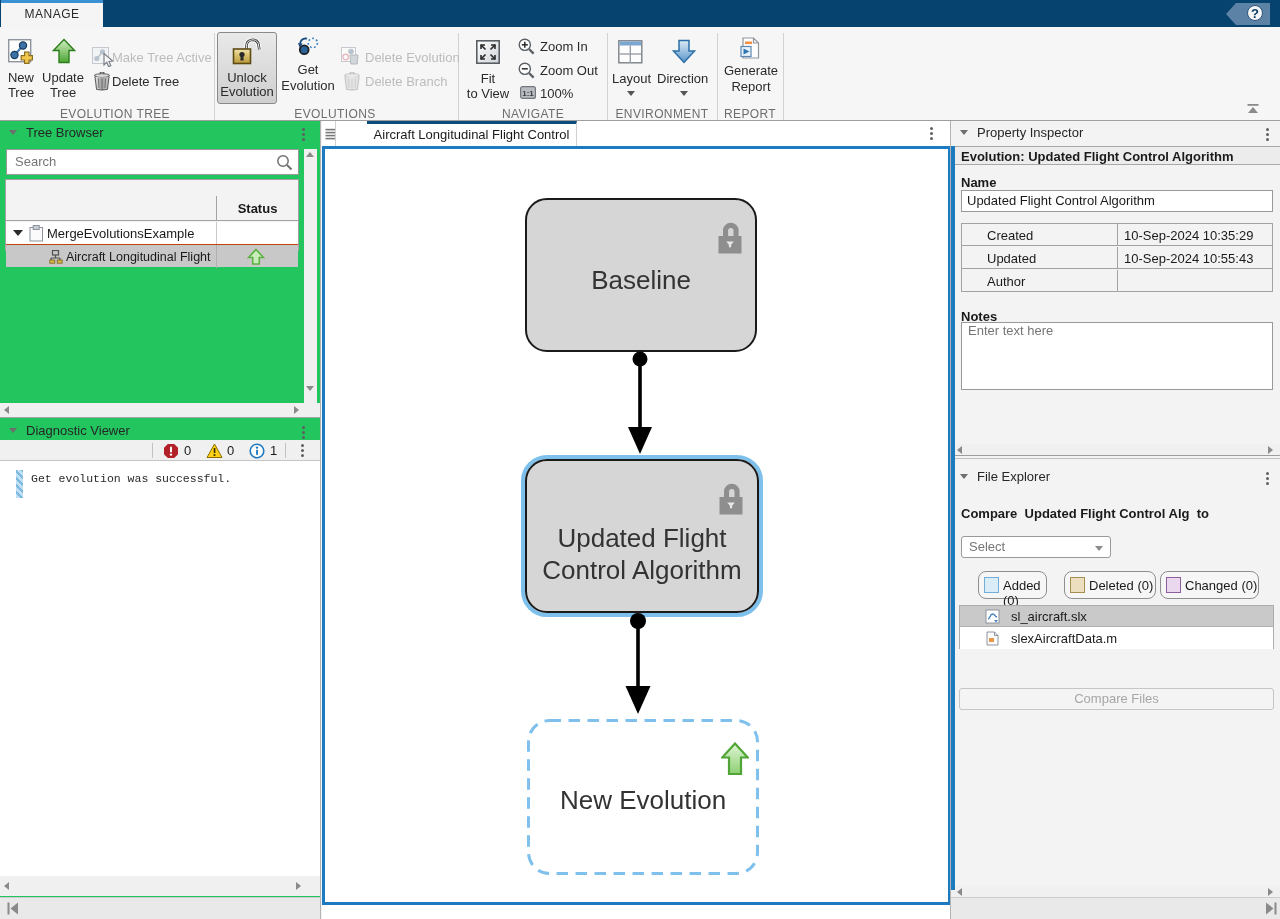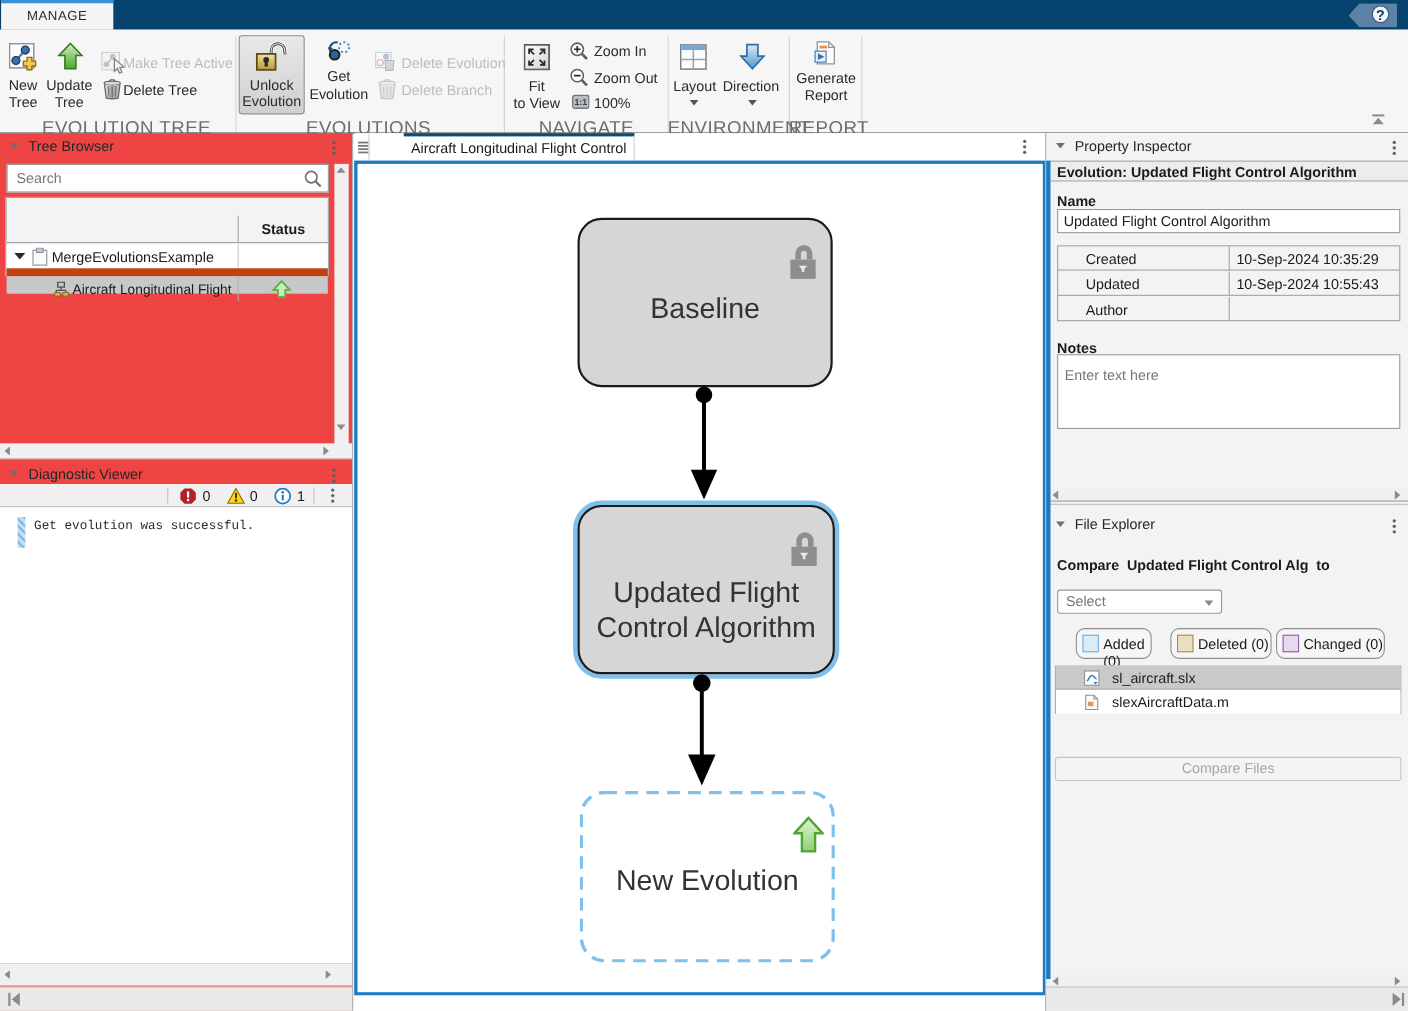--- a/index.html
+++ b/index.html
@@ -6,33 +6,33 @@
   body { font-family:"Liberation Sans", sans-serif; background:#f3f3f3; position:relative; font-size:13px; color:#1a1a1a; }
   .abs { position:absolute; }
   
   #topbar { position:absolute; left:0; top:0; width:1280px; height:27px; background:#07436f; }
   #managetab { position:absolute; left:1px; top:0; width:102px; height:27px; background:#f5f5f5; border-top:3px solid #3990d2; text-align:center; line-height:23px; letter-spacing:0.5px; color:#2a2a2a; font-size:12px; }
   #helpbadge { position:absolute; right:10px; top:3px; width:44px; height:22px; background:#5c83a5; clip-path:polygon(0 50%, 10px 0, 100% 0, 100% 100%, 10px 100%); }
   #helpcirc { position:absolute; right:17px; top:5px; width:16px; height:16px; border-radius:50%; background:#f4f6f8; border:1px solid #30567a; color:#0b3a61; font-weight:bold; font-size:13px; text-align:center; line-height:15px; }
   
   #ribbon { position:absolute; left:0; top:27px; width:1280px; height:94px; background:#f6f6f6; border-bottom:1px solid #9f9f9f; }
   .gsep { position:absolute; top:6px; width:1px; height:87px; background:#d2d2d2; }
-  .glabel { position:absolute; top:80px; height:12px; font-size:17px; color:#6d6d6d; text-align:center; letter-spacing:0.4px; }
+  .glabel { position:absolute; top:80px; height:12px; font-size:12px; color:#6d6d6d; text-align:center; letter-spacing:0.4px; }
   .blabel { position:absolute; text-align:center; font-size:13px; color:#2a2a2a; line-height:15px; }
   .blabel2 { position:absolute; font-size:13px; color:#2a2a2a; }
   .dis { color:#bcbcbc; }
   #unlockbtn { position:absolute; left:217px; top:5px; width:60px; height:72px; border:1px solid #8a8a8a; border-radius:3px; background:linear-gradient(180deg,#e9e9e9,#cfcfcf); }
   
   .phead { position:absolute; height:24px; font-size:13px; color:#262626; }
   .phead .tri { position:absolute; left:9px; top:9px; width:0; height:0; border-left:4px solid transparent; border-right:4px solid transparent; border-top:5px solid #6e6e6e; }
   .phead .txt { position:absolute; left:26px; top:4px; }
   .dots { position:absolute; width:3px; }
   .dots i { display:block; width:3px; height:3px; background:#5f5f5f; border-radius:50%; margin-bottom:2px; }
   
-  #leftcol { position:absolute; left:0; top:121px; width:320px; height:798px; background:#ef4444; }
+  #leftcol { position:absolute; left:0; top:121px; width:320px; height:798px; background:#22c55e; }
   #searchbox { position:absolute; left:6px; top:28px; width:293px; height:26px; background:#fff; border:1px solid #999; color:#767676; line-height:24px; padding-left:8px; }
   #treetable { position:absolute; left:5px; top:58px; width:294px; height:72px; border:1px solid #a2a2a2; background:#f3f3f3; }
   .trow { position:absolute; left:0; width:292px; height:22px;margin-top:16px; }
   #diagpanel { position:absolute; left:0; top:298px; width:320px; height:500px; }
   #diagtoolbar { position:absolute; left:0; top:21px; width:320px; height:21px; background:#f0f0f0; border-bottom:1px solid #c5c5c5; }
   #diagbody { position:absolute; left:0; top:42px; width:320px; height:415px; background:#fff; font-family:"Liberation Mono", monospace; font-size:11.5px; color:#2a2a2a; }
   
   .sbar { position:absolute; background:#f0f0f0; }
   .arrL, .arrR, .arrU, .arrD { position:absolute; width:0; height:0; }
   .arrL { border-top:4px solid transparent; border-bottom:4px solid transparent; border-right:5px solid #8a8a8a; }
@@ -260,21 +260,21 @@
     <div class="trow" style="top:26px; height:22px; background:#fff;">
       <div style="position:absolute; left:210px; top:0; width:1px; height:22px; background:#c9c9c9;"></div>
       <div style="position:absolute; left:7px; top:8px; width:0; height:0; border-left:5px solid transparent; border-right:5px solid transparent; border-top:6px solid #2a2a2a;"></div>
       <svg class="abs" style="left:23px; top:3px;" width="15" height="17" viewBox="0 0 15 17">
         <rect x="1" y="2.5" width="12.5" height="13.5" fill="#fbfbfb" stroke="#8d939b" stroke-width="1"></rect>
         <rect x="4.2" y="0.5" width="6" height="4" fill="#c7cdd5" stroke="#8d939b" stroke-width="1"></rect>
       </svg>
       <div style="position:absolute; left:41px; top:4px;">MergeEvolutionsExample</div>
     </div>
 
-    <div class="trow" style="top:48px; height:23px; background:#c8c8c8; border-top:7px solid #c2410c;text-decoration:underline;">
+    <div class="trow" style="top:48px; height:23px; background:#c8c8c8; border-top:1px solid #c2410c;text-decoration:underline;">
       <div style="position:absolute; left:210px; top:0; width:1px; height:23px; background:#b0b0b0;"></div>
       <svg class="abs" style="left:43px; top:5px;" width="14" height="14" viewBox="0 0 14 14">
         <rect x="3.5" y="0.5" width="6" height="4.5" fill="none" stroke="#4f4f4f" stroke-width="1.2"></rect>
         <path d="M6.5 5 V8 M2 8 H11 M2 8 V10 M11 8 V10" fill="none" stroke="#4f4f4f" stroke-width="1.2"></path>
         <rect x="0.8" y="10" width="5" height="3.2" fill="#d9b44a" stroke="#7c6420" stroke-width="0.8"></rect>
         <rect x="8.2" y="10" width="5" height="3.2" fill="#d9b44a" stroke="#7c6420" stroke-width="0.8"></rect>
       </svg>
       <div style="position:absolute; left:60px; top:5px; font-size:12.5px;">Aircraft Longitudinal Flight</div>
       <svg class="abs" style="left:241px; top:3px;" width="18" height="18" viewBox="0 0 18 18">
         <path d="M9 1.5 L16.5 9.5 L12.3 9.5 L12.3 16 L5.7 16 L5.7 9.5 L1.5 9.5 Z" fill="#c9ecbb" stroke="#5cb045" stroke-width="1.6"></path>
@@ -436,21 +436,21 @@
       <div style="position:absolute; left:155px; top:0; width:1px; height:22px; background:#a2a2a2;"></div>
       <div style="position:absolute; left:25px; top:4px;">Updated</div>
       <div style="position:absolute; left:162px; top:4px;">10-Sep-2024 10:55:43</div>
     </div>
     <div class="pitrow" style="top:46px;">
       <div style="position:absolute; left:155px; top:0; width:1px; height:21px; background:#a2a2a2;"></div>
       <div style="position:absolute; left:25px; top:4px;">Author</div>
     </div>
   </div>
   <div style="position:absolute; left:10px; top:188px; font-weight:bold;">Notes</div>
-  <div class="rinput" style="left:10px; top:201px; width:312px; height:68px; padding:10px 0 0 6px; color:#767676;">Enter text here</div>
+  <div class="rinput" style="left:10px; top:201px; width:312px; height:68px; padding:0 0 0 6px; color:#767676;">Enter text here</div>
 
   <div class="sbar" style="left:0px; top:323px; width:329px; height:12px;">
     <div class="arrL" style="left:6px; top:2px;"></div>
     <div class="arrR" style="left:317px; top:2px;"></div>
     <div class="hline" style="left:0; top:11px; width:329px; background:#9d9d9d;"></div>
   </div>
   <div class="hline" style="left:0; top:337px; width:329px; background:#c0c0c0;"></div>
 
   <div class="phead" style="left:0; top:344px; width:329px;">
     <div class="tri"></div>

